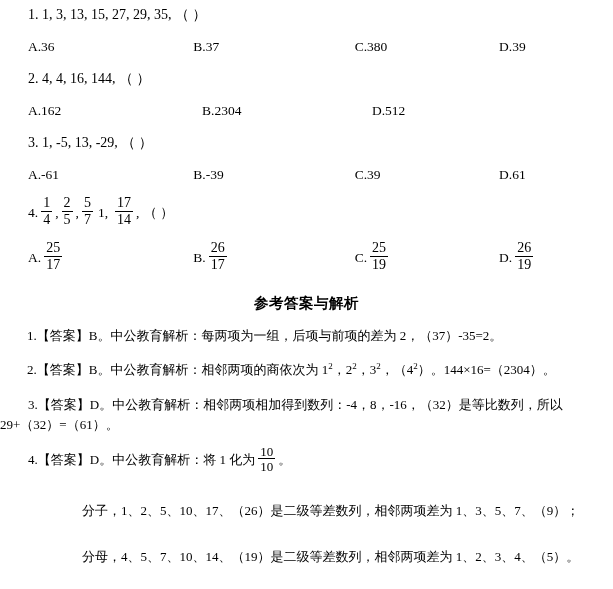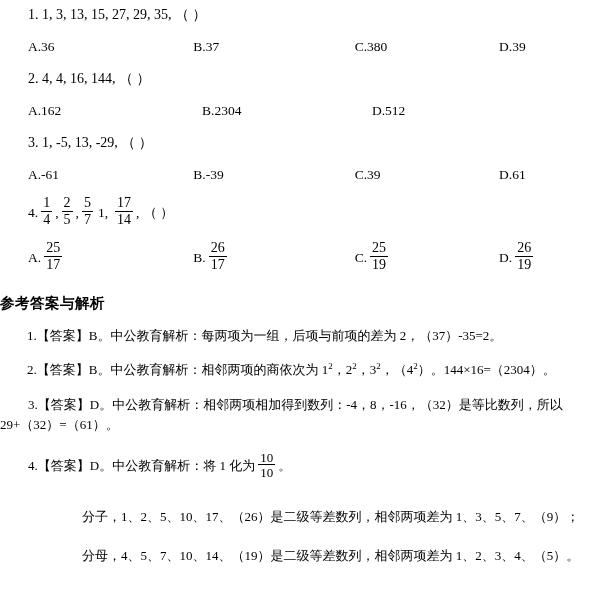--- a/index.html
+++ b/index.html
@@ -79,20 +79,21 @@
   }
   .opt-row-frac {
     height: 48px;
     align-items: center;
   }
   .opt-frac {
     display: flex;
     align-items: center;
   }
   h2.section-title {
+    text-align: center;
     font-size: 14.5px;
     font-weight: bold;
     margin: 12px 0 6px 0;
     letter-spacing: 0.5px;
   }
   .ans-block {
     height: 34px;
     display: flex;
     align-items: center;
     padding-left: 27px;
@@ -211,25 +212,25 @@
   <div class="ans-block">
     <span class="tight"><span>2.【答案】B。中公教育解析：相邻两项的商依次为 1</span><span class="sup">2</span><span>，2</span><span class="sup">2</span><span>，3</span><span class="sup">2</span><span>，（4</span><span class="sup">2</span><span>）。144×16=（2304）。</span></span>
   </div>
 
   <div class="ans-block-tall" style="padding-top:8px;">
     <div>3.【答案】D。中公教育解析：相邻两项相加得到数列：-4，8，-16，（32）是等比数列，所以</div>
     <div class="wrap-line" style="margin-left:-28px;">29+（32）=（61）。</div>
   </div>
 
   <div class="ans-block-tall" style="padding-top:10px;">
-    <div style="display:flex; align-items:center; height:30px;margin-top:6px;">
+    <div style="display:flex; align-items:center; height:30px;">
       <span>4.【答案】D。中公教育解析：将 1 化为</span>
       <span class="frac frac-inline-lg">
         <span class="num">10</span>
         <span class="den">10</span>
       </span>
       <span>。</span>
     </div>
     <div class="para-ind" style="margin-top:26px;">分子，1、2、5、10、17、（26）是二级等差数列，相邻两项差为 1、3、5、7、（9）；</div>
-    <div class="para-ind" style="margin-top:19px;">分母，4、5、7、10、14、（19）是二级等差数列，相邻两项差为 1、2、3、4、（5）。</div>
+    <div class="para-ind" style="margin-top:26px;">分母，4、5、7、10、14、（19）是二级等差数列，相邻两项差为 1、2、3、4、（5）。</div>
   </div>
 
 </div>
 
 </body></html>

